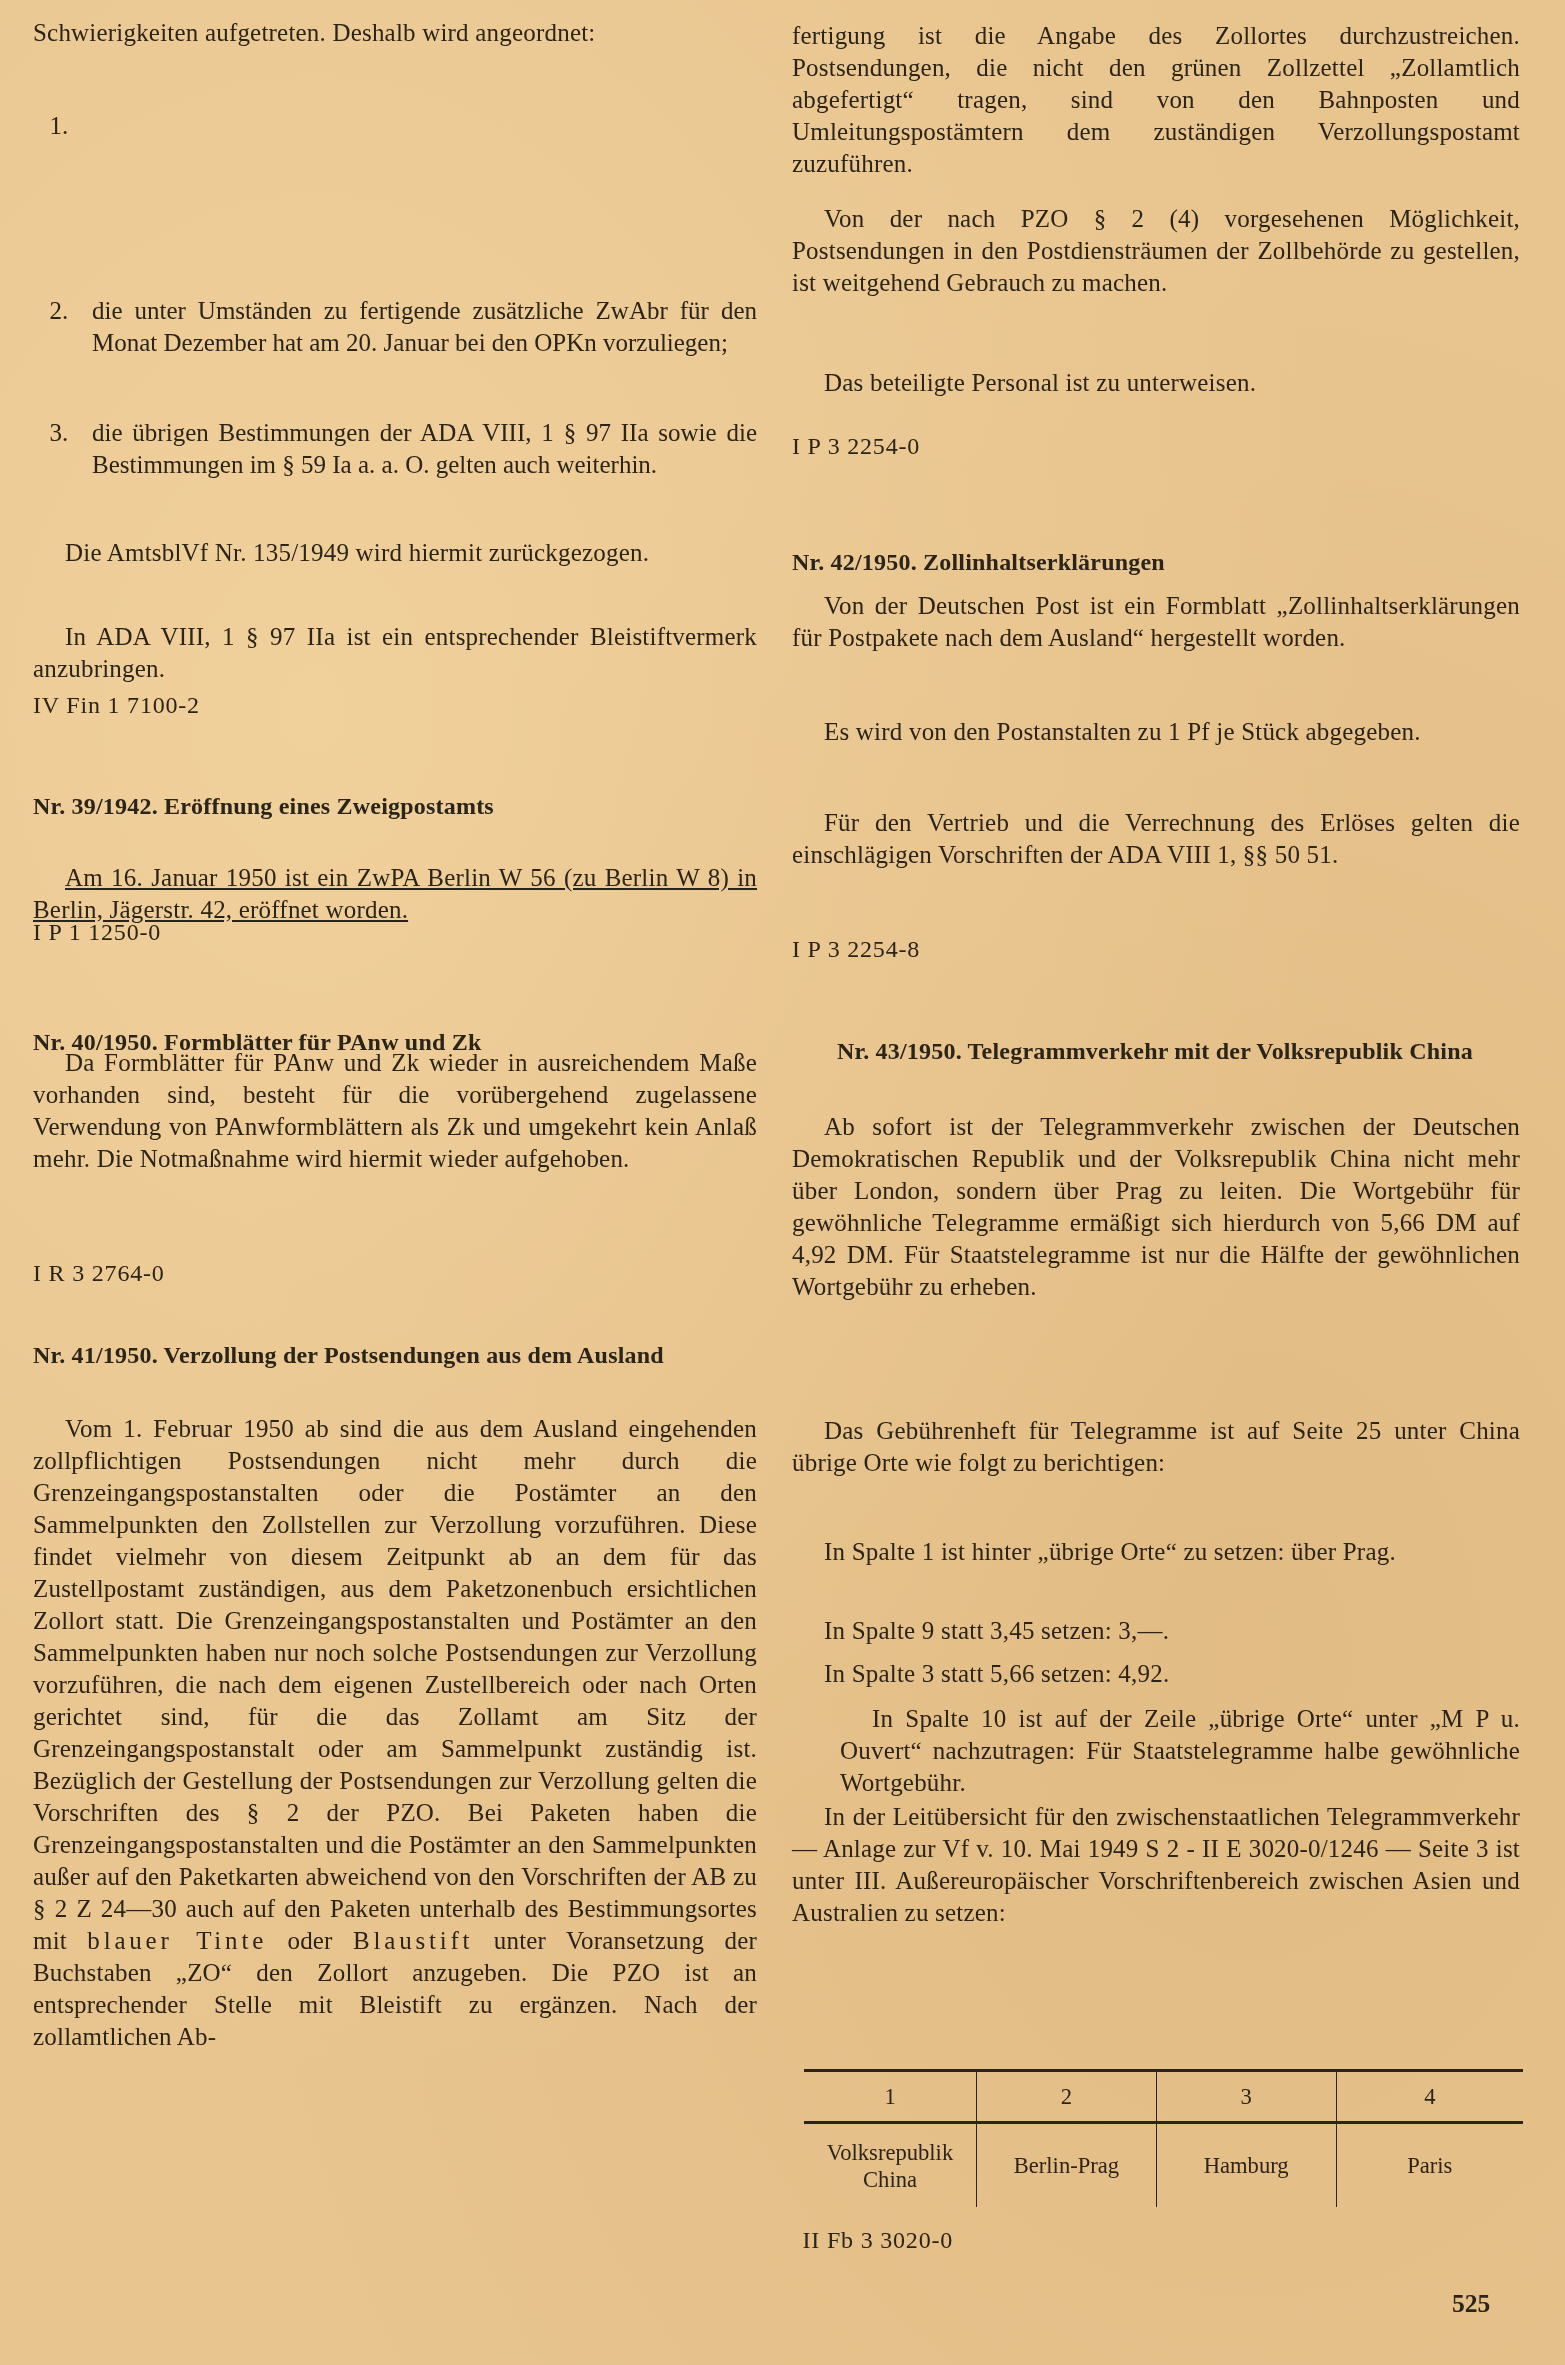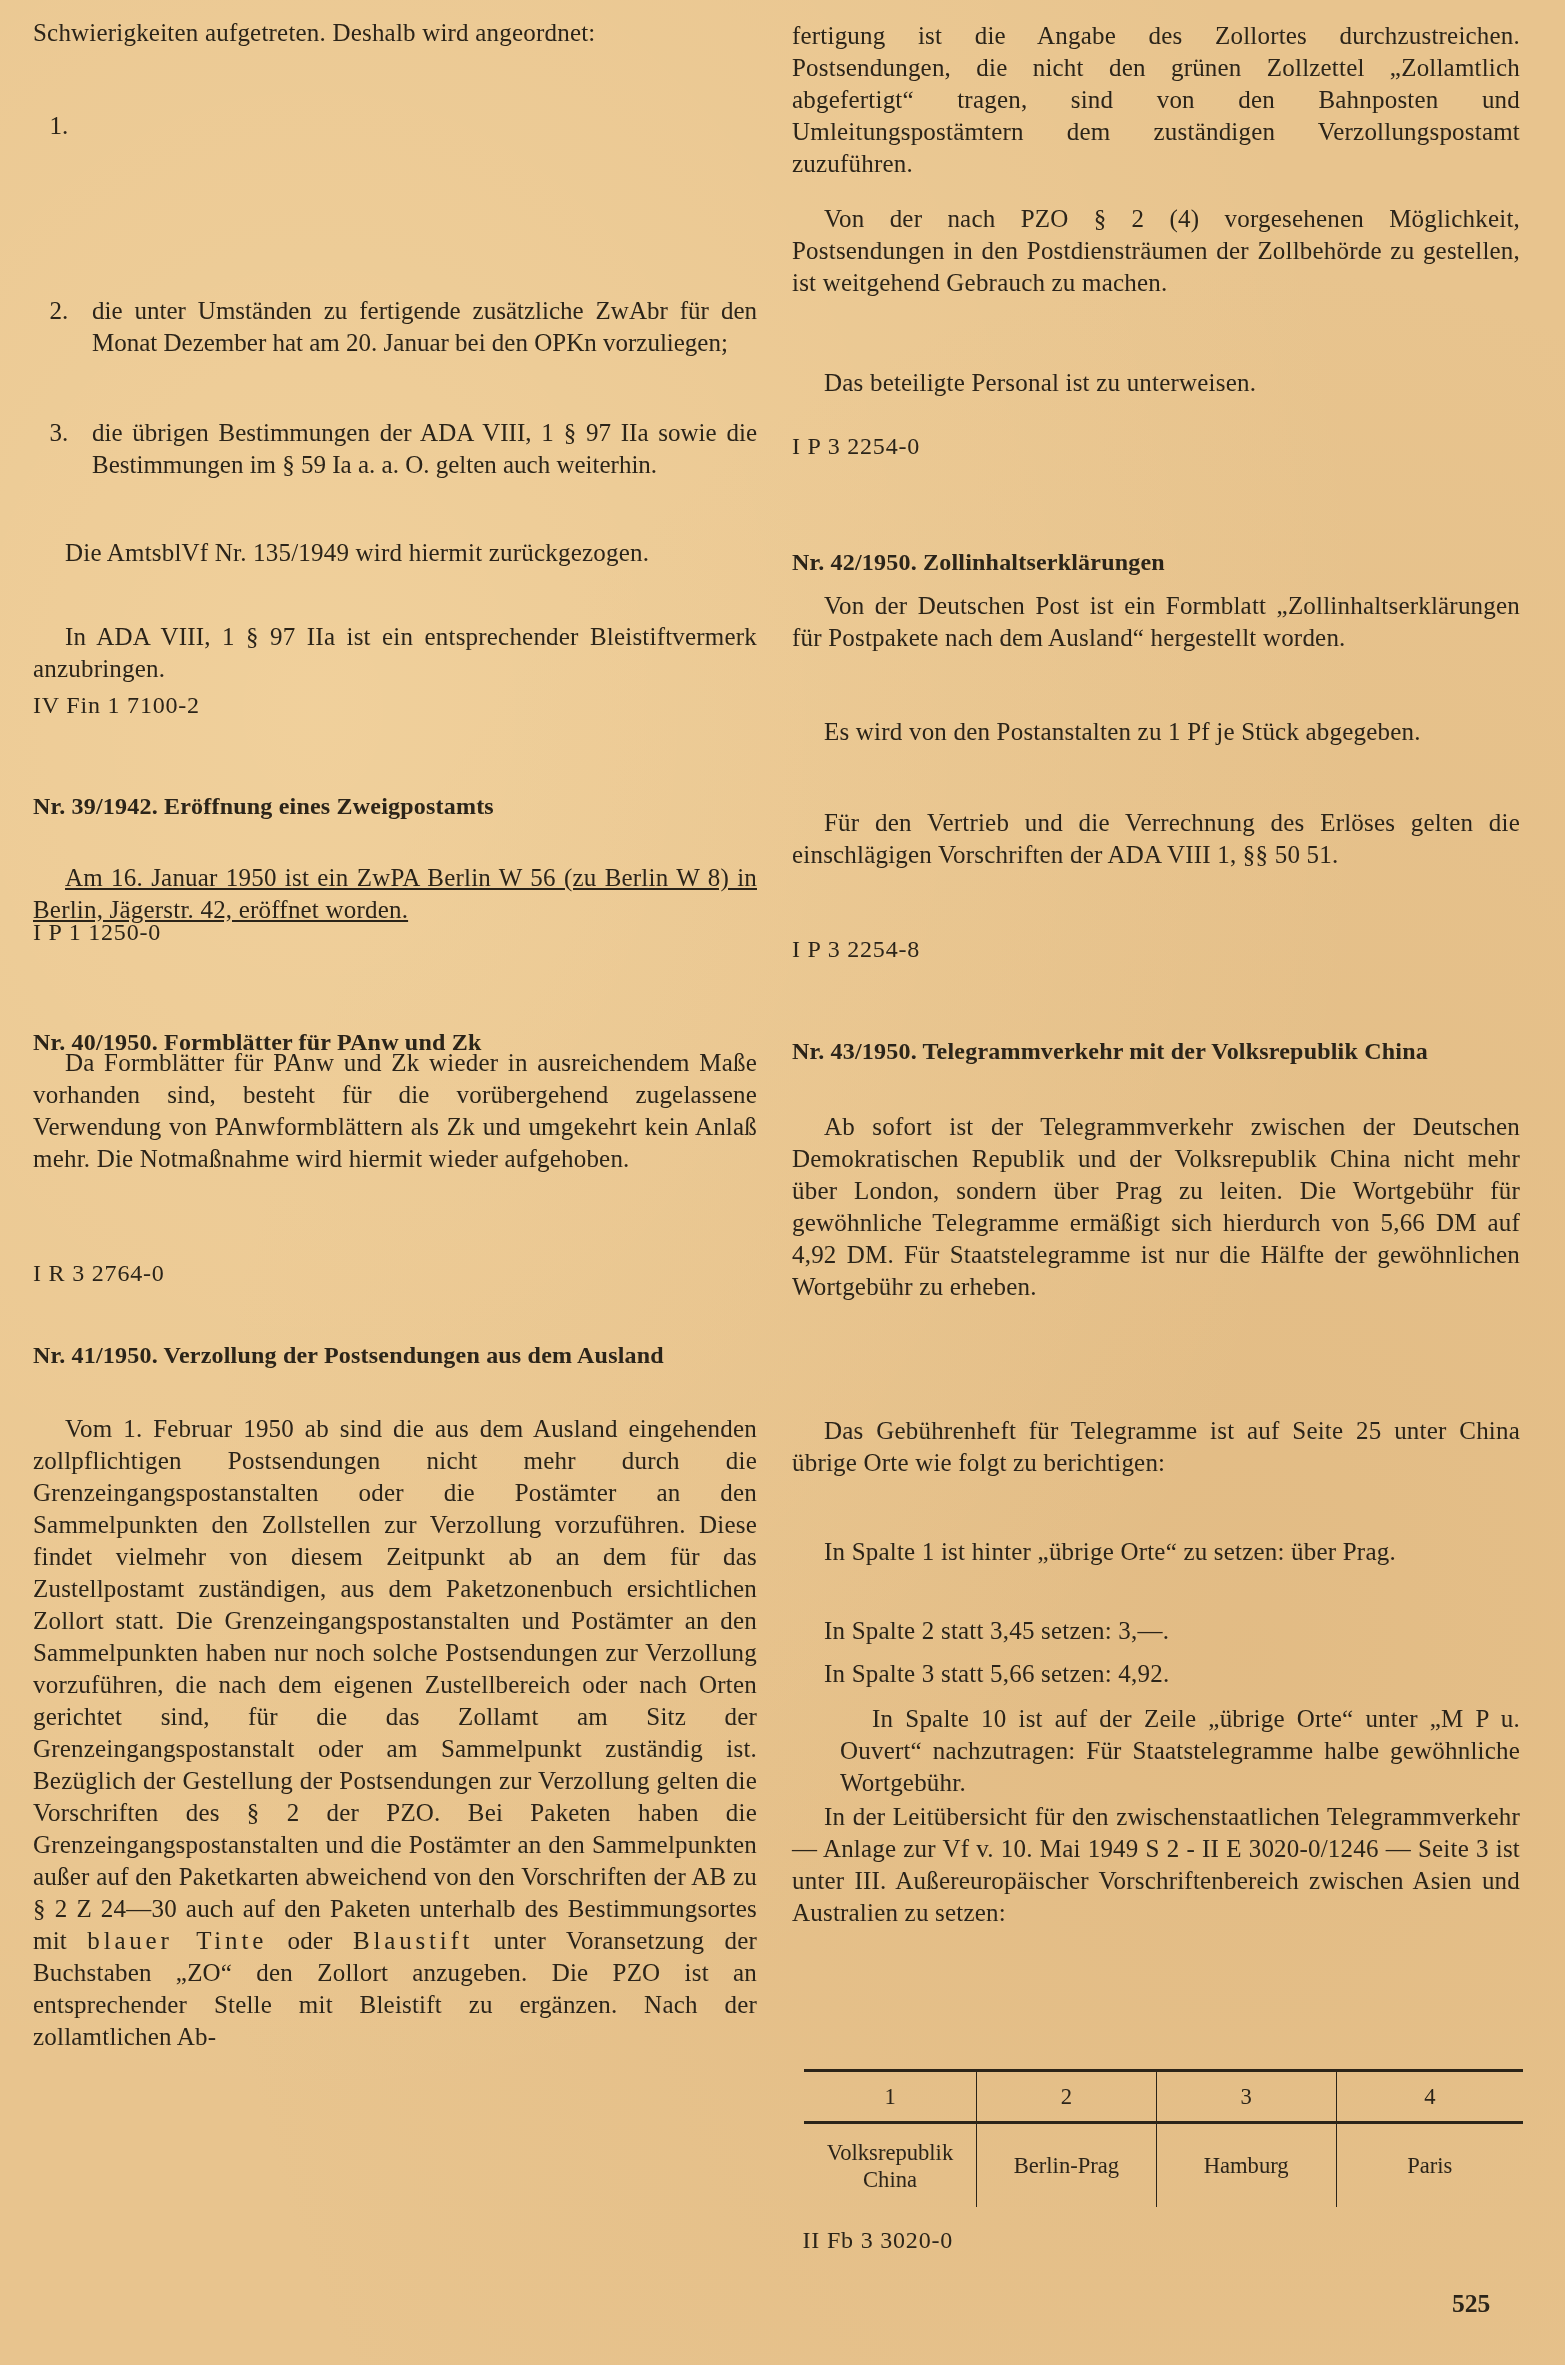--- a/index.html
+++ b/index.html
@@ -99,25 +99,25 @@
   <div class="p ind" style="top:203px;">Von der nach PZO § 2 (4) vorgesehenen Möglichkeit, Postsendungen in den Postdiensträumen der Zollbehörde zu gestellen, ist weitgehend Gebrauch zu machen.</div>
   <div class="p ind" style="top:367px;">Das beteiligte Personal ist zu unterweisen.</div>
   <div class="ref" style="top:430px;">I P 3 2254-0</div>
 
   <div class="h" style="top:546px;">Nr. 42/1950. Zollinhaltserklärungen</div>
   <div class="p ind" style="top:590px;">Von der Deutschen Post ist ein Formblatt „Zollinhaltserklärungen für Postpakete nach dem Ausland“ hergestellt worden.</div>
   <div class="p ind" style="top:716px;">Es wird von den Postanstalten zu 1 Pf je Stück abgegeben.</div>
   <div class="p ind" style="top:807px;">Für den Vertrieb und die Verrechnung des Erlöses gelten die einschlägigen Vorschriften der ADA VIII 1, §§ 50 51.</div>
   <div class="ref" style="top:933px;">I P 3 2254-8</div>
 
-  <div class="h" style="top:1035px;">Nr. 43/1950. Telegrammverkehr mit der Volksrepublik China</div>
+  <div class="h" style="top:1035px;margin-left:45px;">Nr. 43/1950. Telegrammverkehr mit der Volksrepublik China</div>
   <div class="p ind" style="top:1111px;">Ab sofort ist der Telegrammverkehr zwischen der Deutschen Demokratischen Republik und der Volksrepublik China nicht mehr über London, sondern über Prag zu leiten. Die Wortgebühr für gewöhnliche Telegramme ermäßigt sich hierdurch von 5,66 DM auf 4,92 DM. Für Staatstelegramme ist nur die Hälfte der gewöhnlichen Wortgebühr zu erheben.</div>
   <div class="p ind" style="top:1415px;">Das Gebührenheft für Telegramme ist auf Seite 25 unter China übrige Orte wie folgt zu berichtigen:</div>
   <div class="p ind" style="top:1536px;">In Spalte 1 ist hinter „übrige Orte“ zu setzen: über Prag.</div>
-  <div class="p ind" style="top:1615px;">In Spalte 2 statt 3,45 setzen: 3,—.</div>
+  <div class="p ind" style="top:1615px;">In Spalte 9 statt 3,45 setzen: 3,—.</div>
   <div class="p ind" style="top:1658px;">In Spalte 3 statt 5,66 setzen: 4,92.</div>
   <div class="p ind" style="top:1703px;margin-left:48px;">In Spalte 10 ist auf der Zeile „übrige Orte“ unter „M P u. Ouvert“ nachzutragen: Für Staatstelegramme halbe gewöhnliche Wortgebühr.</div>
   <div class="p ind" style="top:1801px;">In der Leitübersicht für den zwischenstaatlichen Telegrammverkehr — Anlage zur Vf v. 10. Mai 1949 S 2 - II E 3020-0/1246 — Seite 3 ist unter III. Außereuropäischer Vorschriftenbereich zwischen Asien und Australien zu setzen:</div>
 
   <table class="t" style="top:2069px;">
     <thead>
       <tr>
         <th style="width:24%;">1</th>
         <th style="width:25%;">2</th>
         <th style="width:25%;">3</th>

